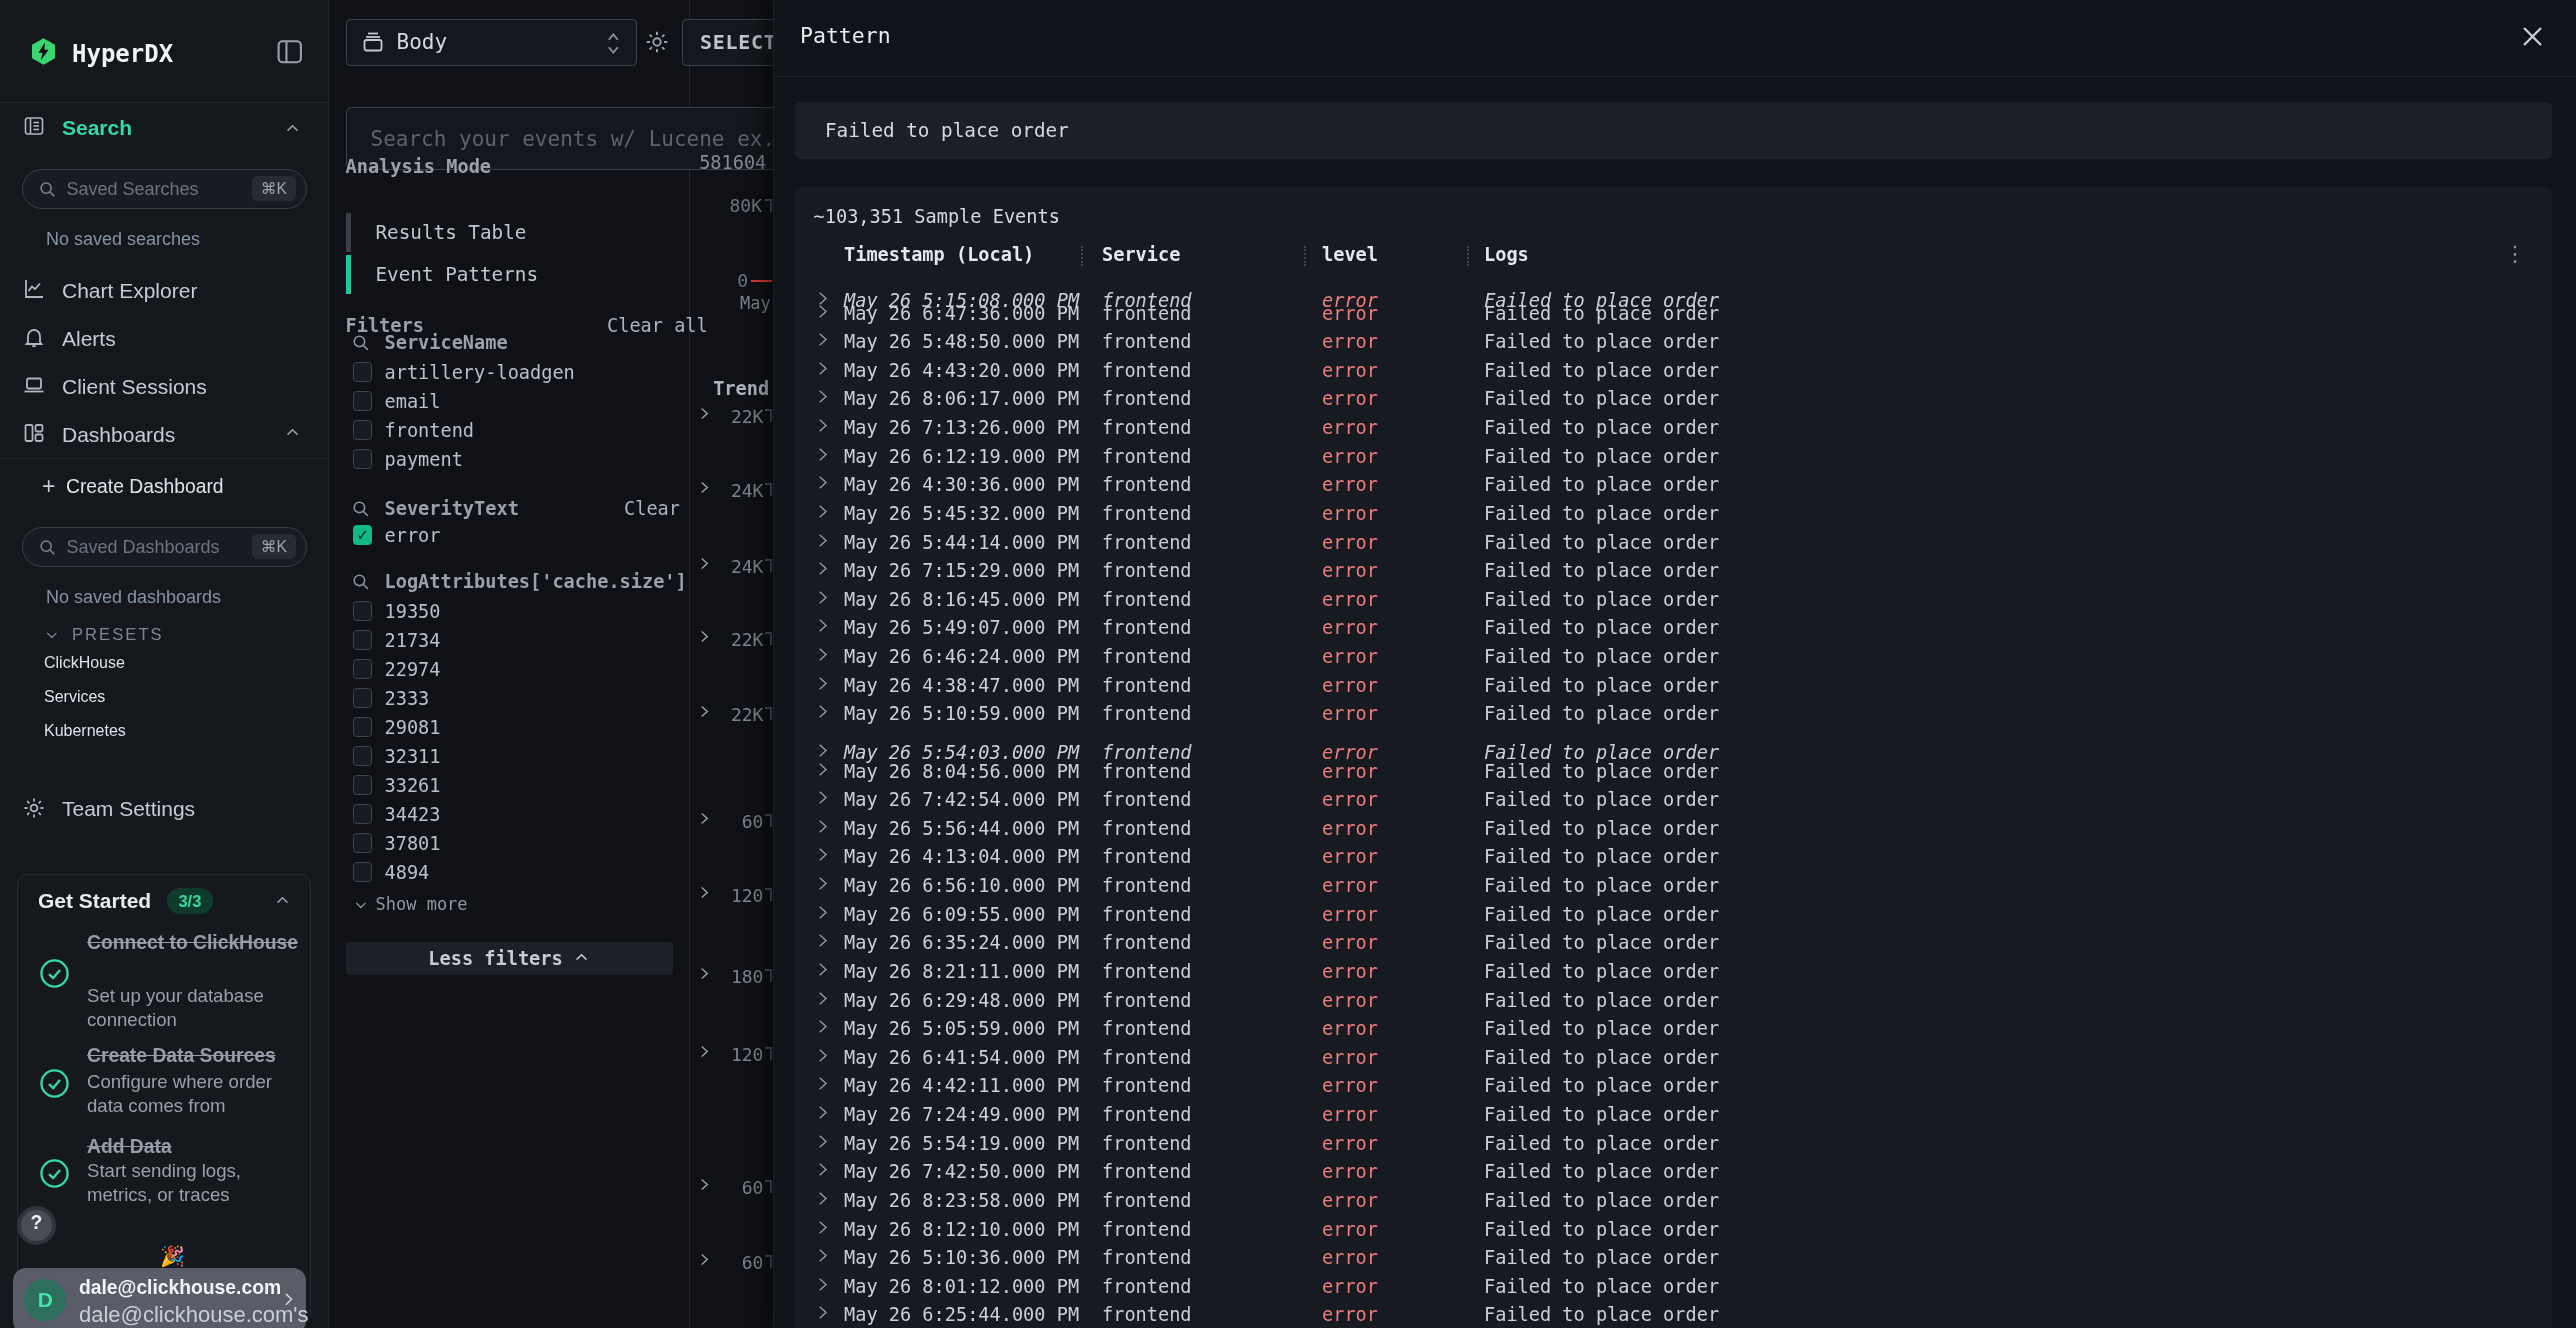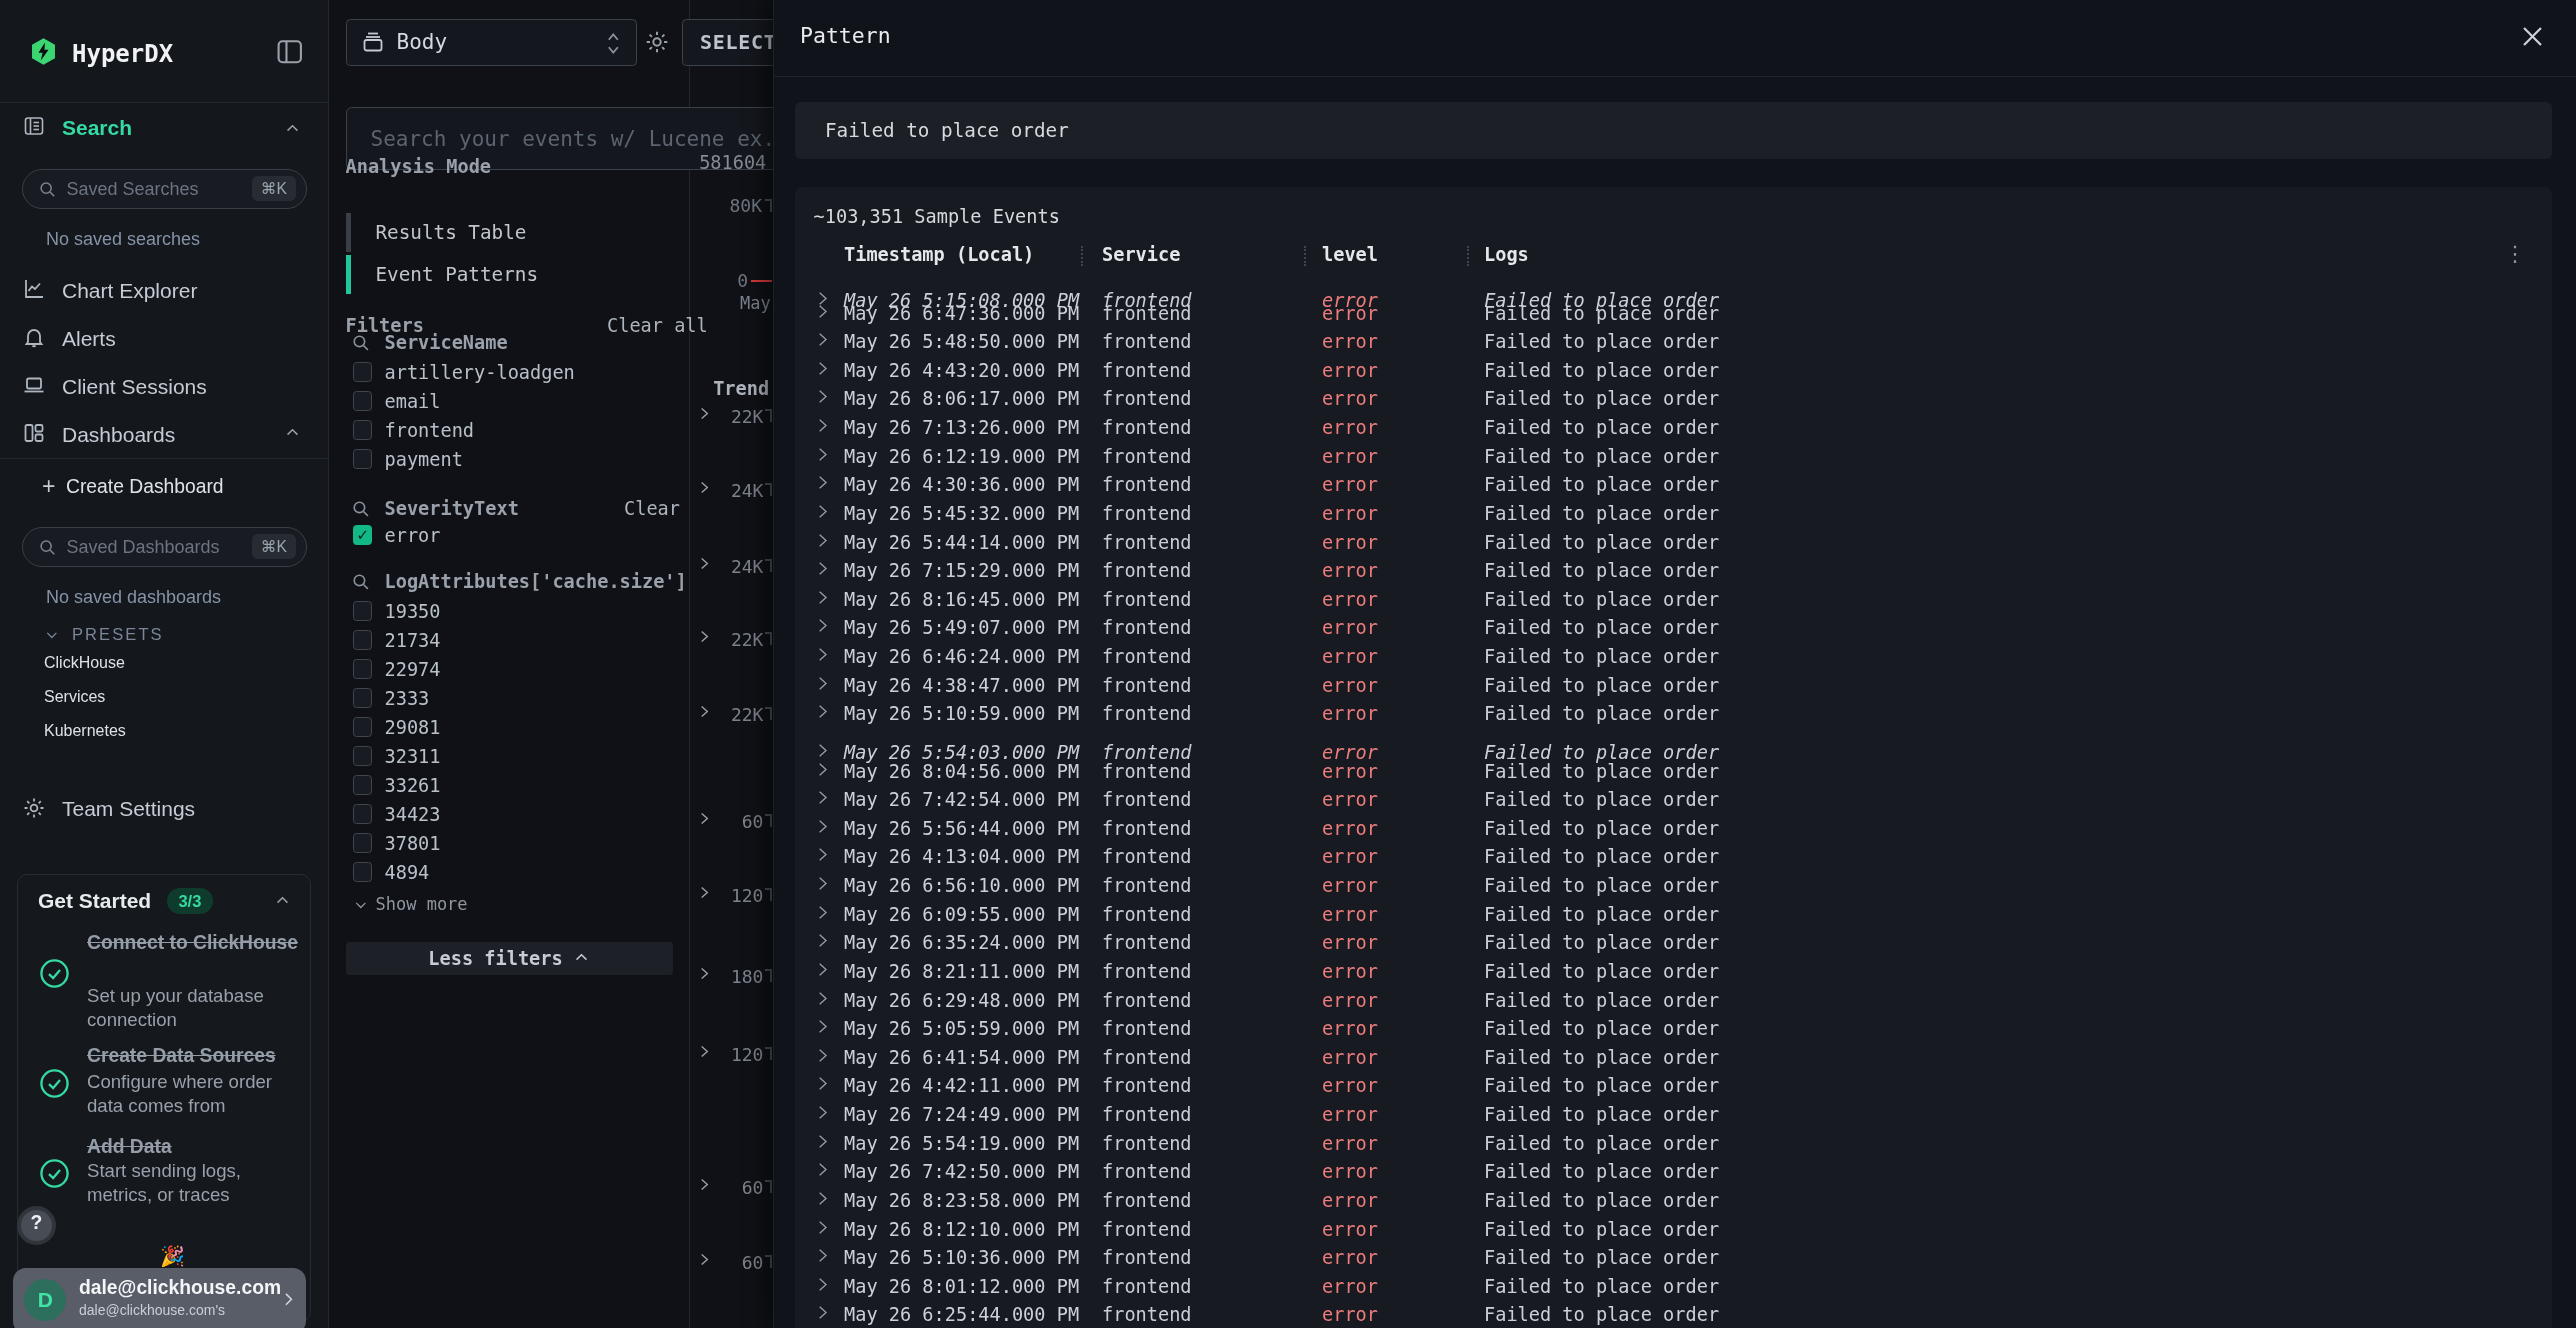--- a/index.html
+++ b/index.html
@@ -47,21 +47,21 @@
   .gs-check { position:absolute; left:20px; width:33px; height:33px; color:var(--green); }
   .gs-item-title { position:absolute; left:69px; width:215px; font-size:19.3px; font-weight:bold; color:#959da8; text-decoration:line-through; line-height:27px; }
   .gs-item-desc { position:absolute; left:69px; width:222px; font-size:18.6px; color:#98a0aa; line-height:24px; }
   .help-btn { position:absolute; left:17px; top:1206px; width:39px; height:39px; border-radius:50%; background:#474c55; border:4.3px solid #30343b; z-index:7; }
   .help-btn span { position:absolute; left:0; top:2.1px; width:100%; text-align:center; font-size:19.3px; font-weight:bold; color:#eef0f3; }
   .celebration { position:absolute; left:160px; top:1244px; font-size:20px; z-index:5; }
   .user-chip { position:absolute; left:13px; top:1268px; width:293px; height:66px; border-radius:13px; background:rgba(94,99,109,0.93); z-index:6; }
   .avatar { position:absolute; left:11.4px; top:11.4px; width:42px; height:42px; border-radius:50%; background:#2e6e5c; }
   .avatar span { position:absolute; width:100%; top:8.6px; text-align:center; font-weight:bold; font-size:21px; color:#41e5a7; }
   .chip-name { position:absolute; left:66px; top:8.6px; font-size:19.3px; font-weight:bold; color:#f3f5f7; white-space:nowrap; }
-  .chip-sub { position:absolute; left:66px; top:34px; font-size:14px; color:#c9cfd7; white-space:nowrap; }
+  .chip-sub { position:absolute; left:66px; top:34px; font-size:22px; color:#c9cfd7; white-space:nowrap; }
   .chip-chev { position:absolute; right:8.6px; top:21.5px; width:18.6px; height:18.6px; color:#d4d8de; }
 
   
   .main { position:absolute; left:329px; top:0; right:0; bottom:0; background:#0f1116; font-family:var(--mono); }
   .col-divider { position:absolute; left:360px; top:0; bottom:0; border-left:1.4px solid #23262d; }
   .src-select { position:absolute; left:16.5px; top:18.6px; width:291px; height:47px; border:1.4px solid #3c434c; border-radius:4.3px; background:#14171d; }
   .src-select .dbi { position:absolute; left:14.3px; top:10.7px; width:24px; height:24px; color:#c3c9d1; }
   .src-select .lbl { position:absolute; left:50px; top:10.7px; font-size:21px; color:#d5d9df; }
   .src-select .caret { position:absolute; right:13px; top:10px; width:18.6px; height:27px; color:#8b919b; }
   .gear-btn { position:absolute; left:315px; top:29px; width:26px; height:26px; color:#9aa1ab; }

